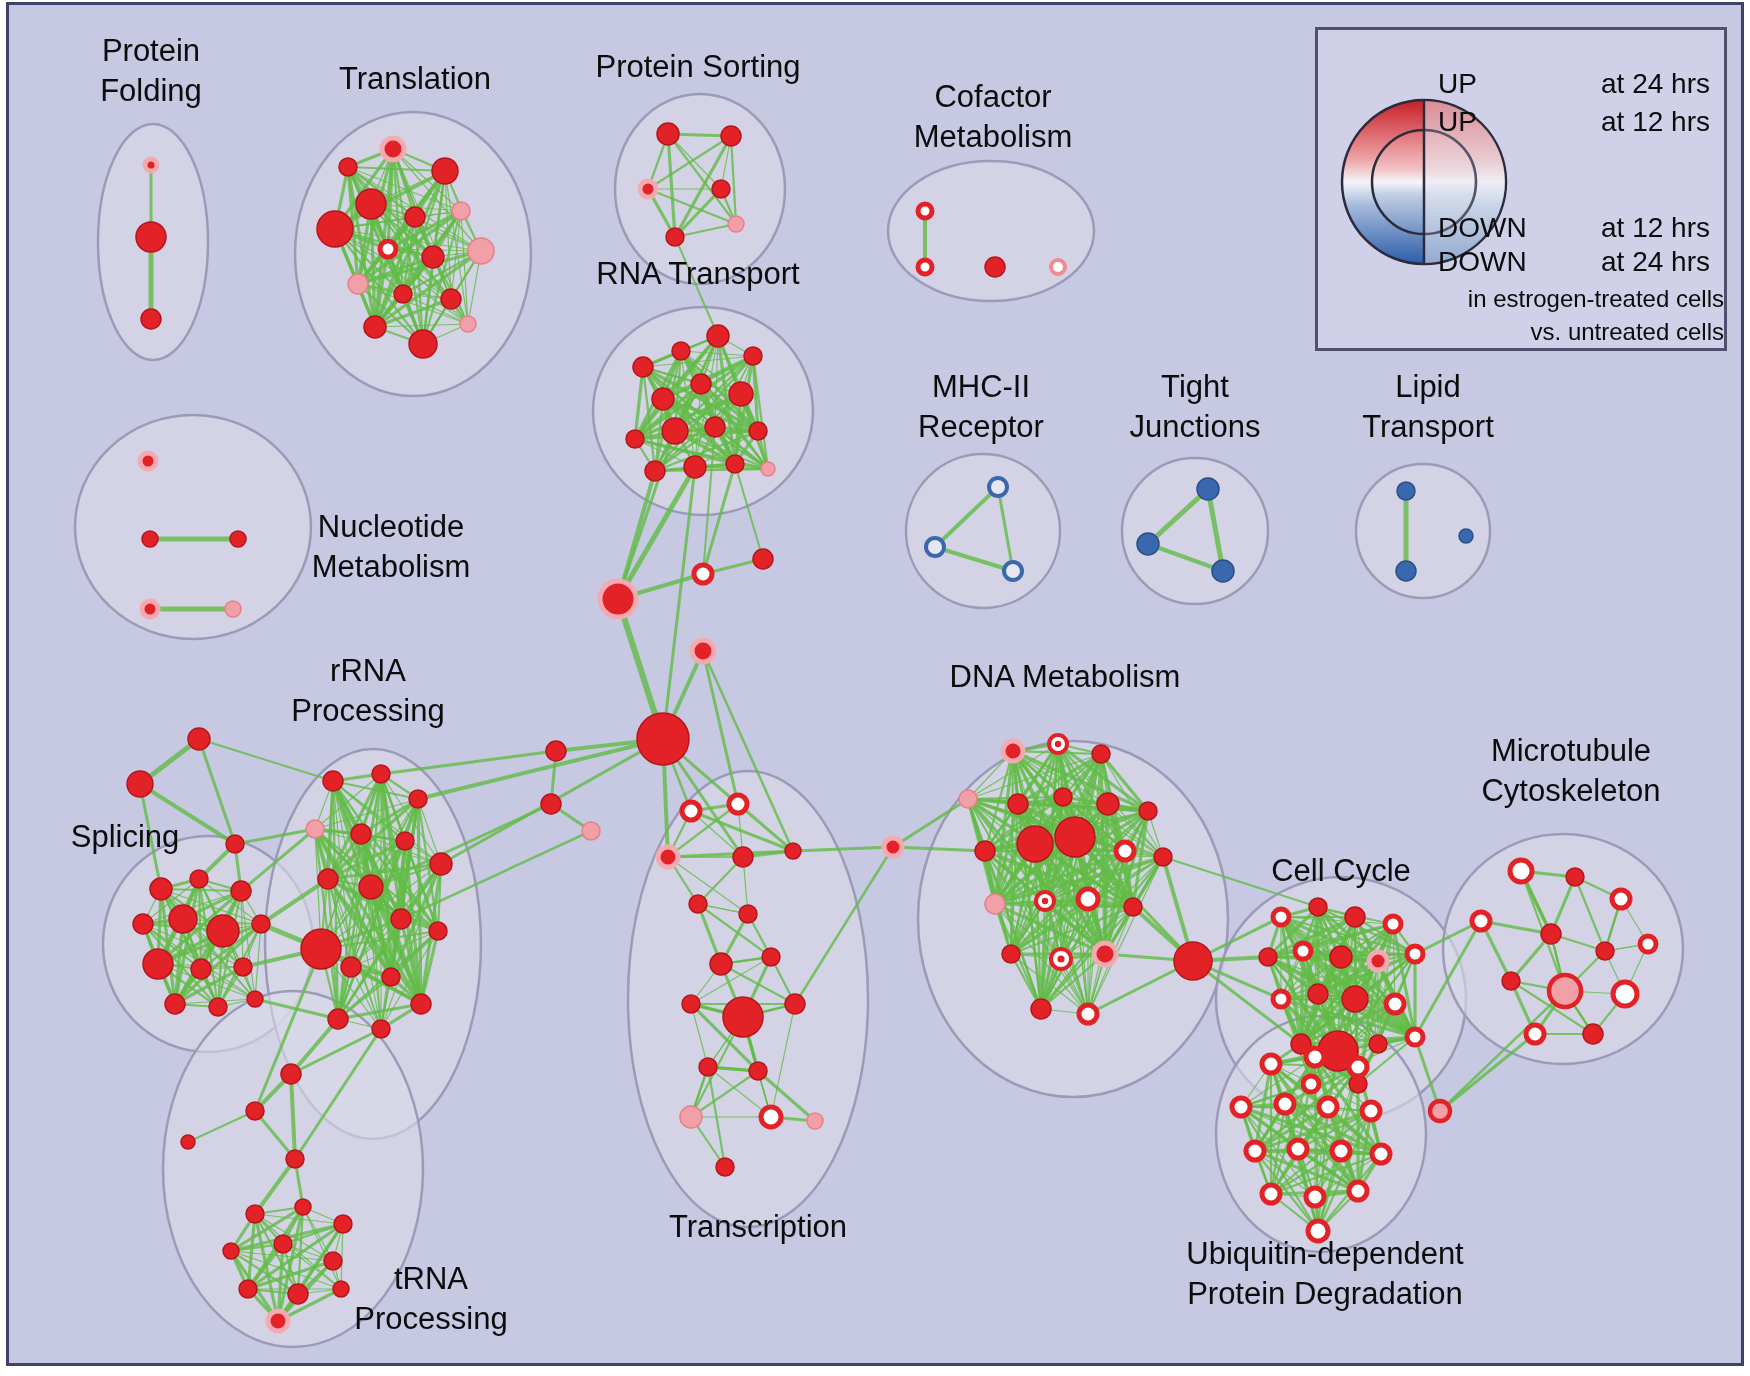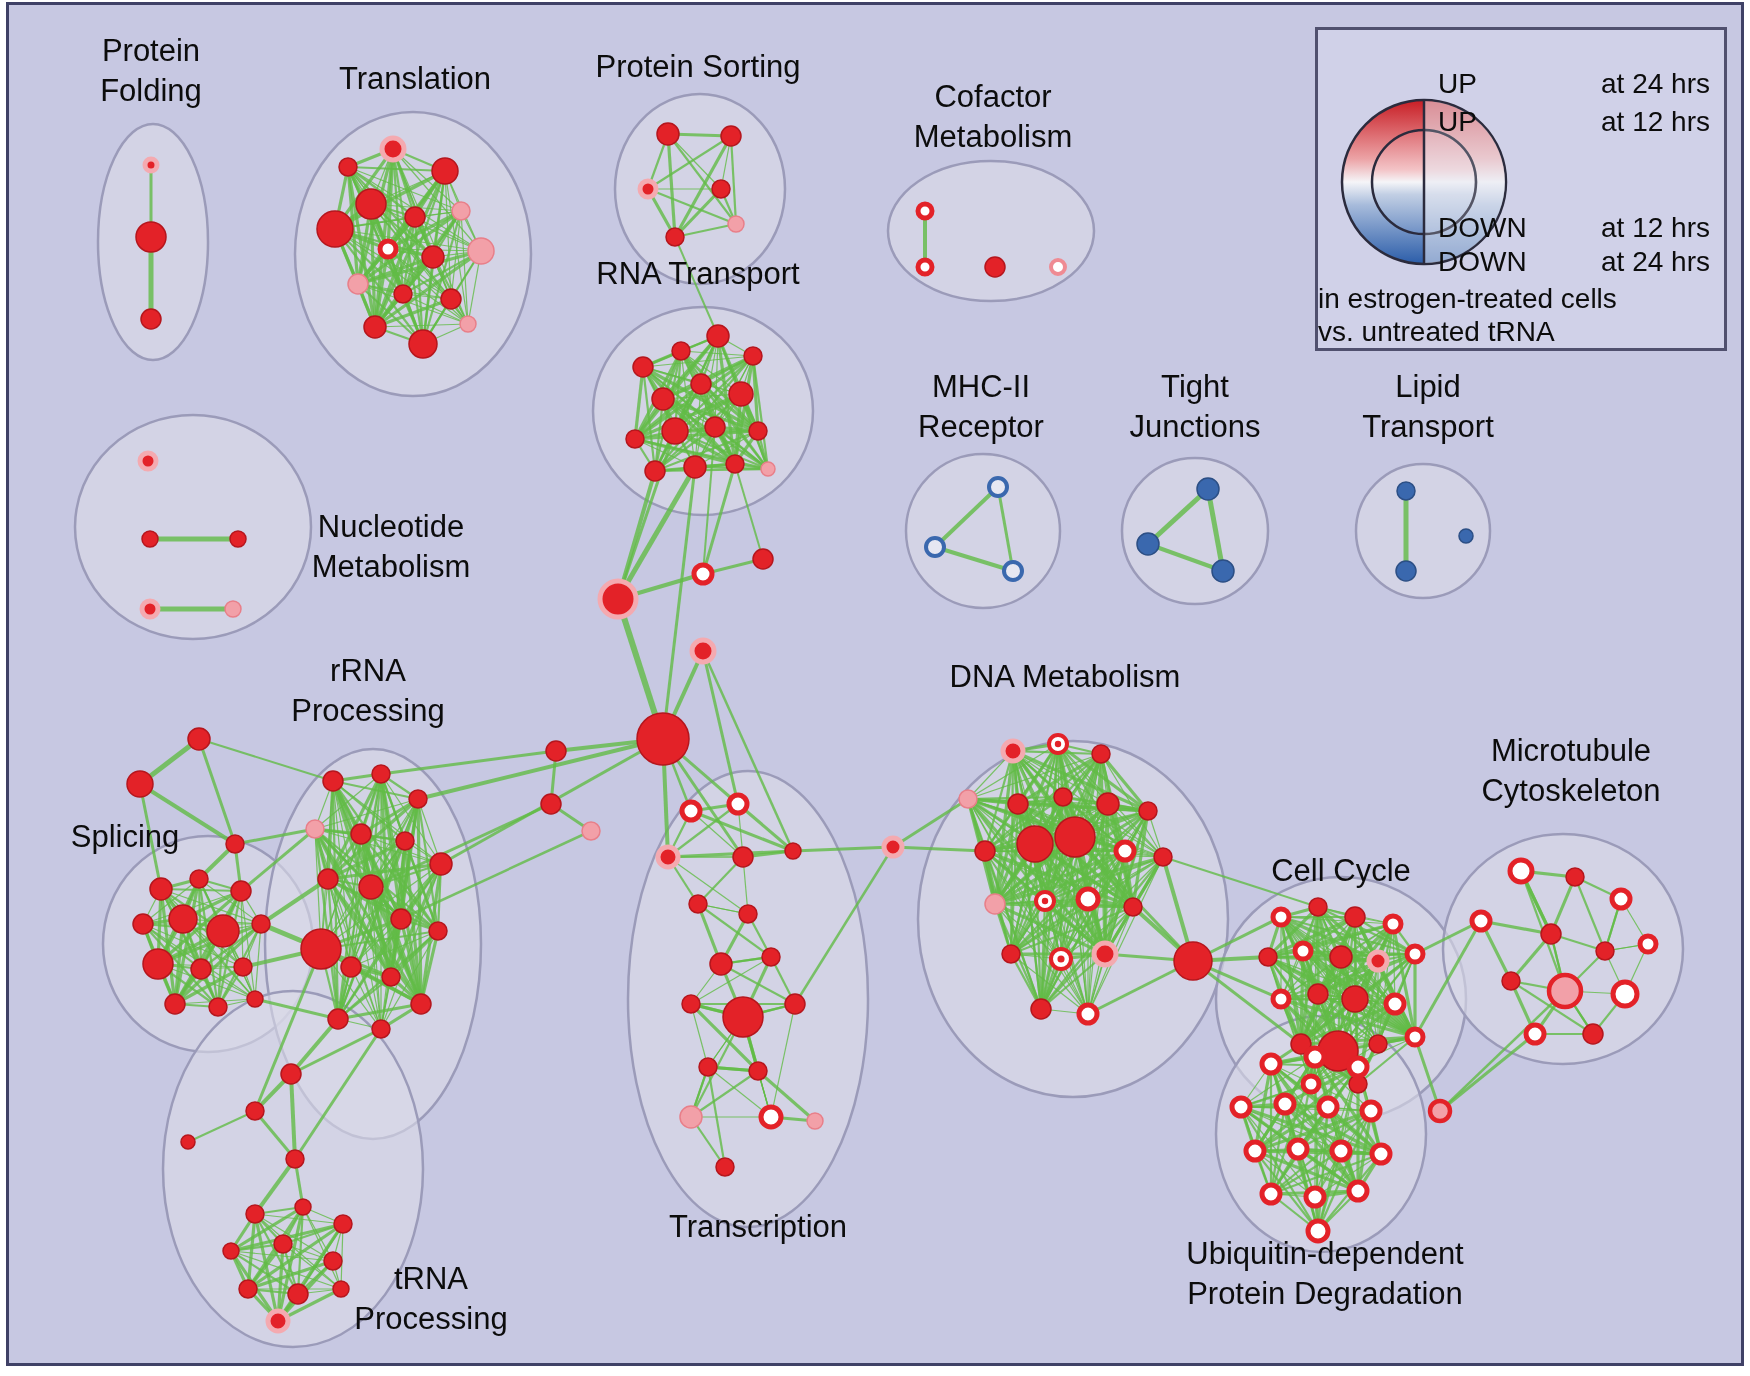--- a/index.html
+++ b/index.html
@@ -7,21 +7,21 @@
   .frame{position:absolute;left:6px;top:2px;width:1738px;height:1364px;background:#c7c8e2;
          border:3px solid #3f4166;box-sizing:border-box;overflow:hidden;}
   #net{position:absolute;left:0;top:0;}
   .clabel{font-size:31px;fill:#0c0c0c;text-anchor:middle;font-family:"Liberation Sans",sans-serif;}
   .legend{position:absolute;left:1306px;top:22px;width:412px;height:324px;background:#d0d1e8;
           border:3px solid #50506e;box-sizing:border-box;}
   .legend-gfx{position:absolute;left:6px;top:10px;}
   .lrow{position:absolute;left:120px;right:14px;display:flex;justify-content:space-between;
         font-size:28px;color:#0c0c0c;white-space:nowrap;}
   .r1{top:38px}.r2{top:76px}.r3{top:182px}.r4{top:216px}
-  .lcap{position:absolute;left:0;right:0;top:252px;text-align:left;font-size:28px;
+  .lcap{position:absolute;left:0;right:0;top:252px;text-align:right;font-size:24px;
         color:#0c0c0c;line-height:33px;}
 </style>
 </head>
 <body>
 
 <div class="frame">
   <svg id="net" width="1738" height="1358" viewBox="6 6 1738 1358">
       <g>
         <ellipse cx="150" cy="243" rx="55" ry="118" fill="#dadae7" fill-opacity="0.6" stroke="#9b9bb9" stroke-width="2.5"></ellipse>
         <ellipse cx="410" cy="255" rx="118" ry="142" fill="#dadae7" fill-opacity="0.6" stroke="#9b9bb9" stroke-width="2.5"></ellipse>
@@ -1502,16 +1502,16 @@
     <div class="lrow r3">
       <span>DOWN</span>
       <span>at 12 hrs</span>
     </div>
     <div class="lrow r4">
       <span>DOWN</span>
       <span>at 24 hrs</span>
     </div>
     <div class="lcap">
       <div>in estrogen-treated cells</div>
-      <div>vs. untreated tRNA</div>
+      <div>vs. untreated cells</div>
     </div>
   </div>
 </div>
 
 </body></html>

